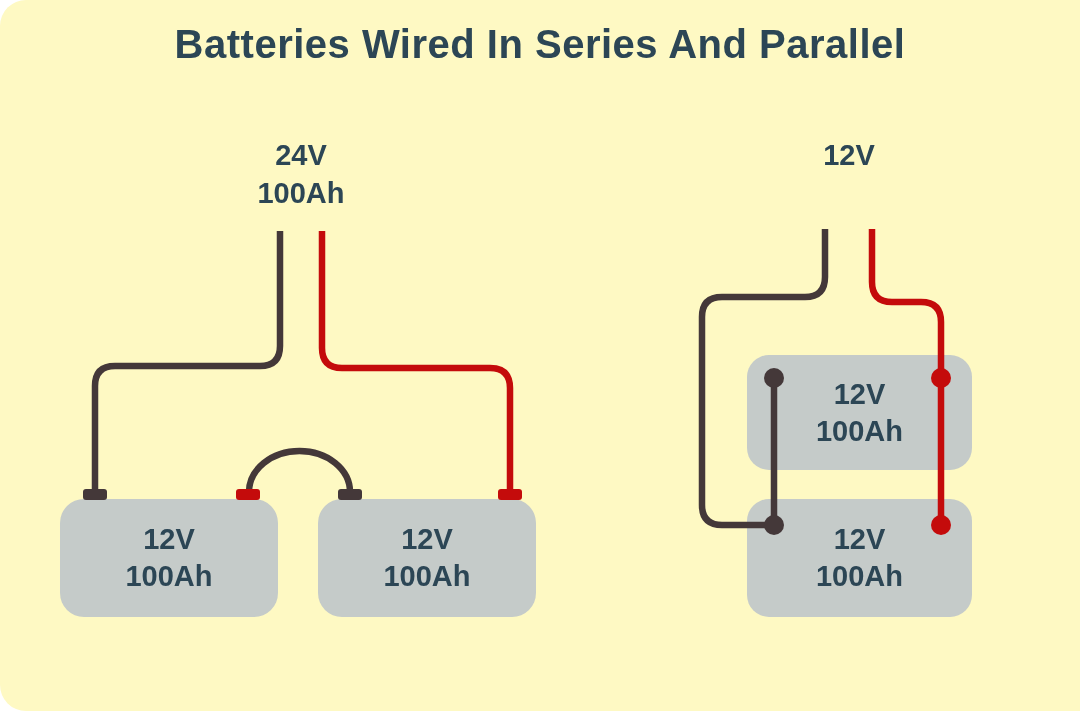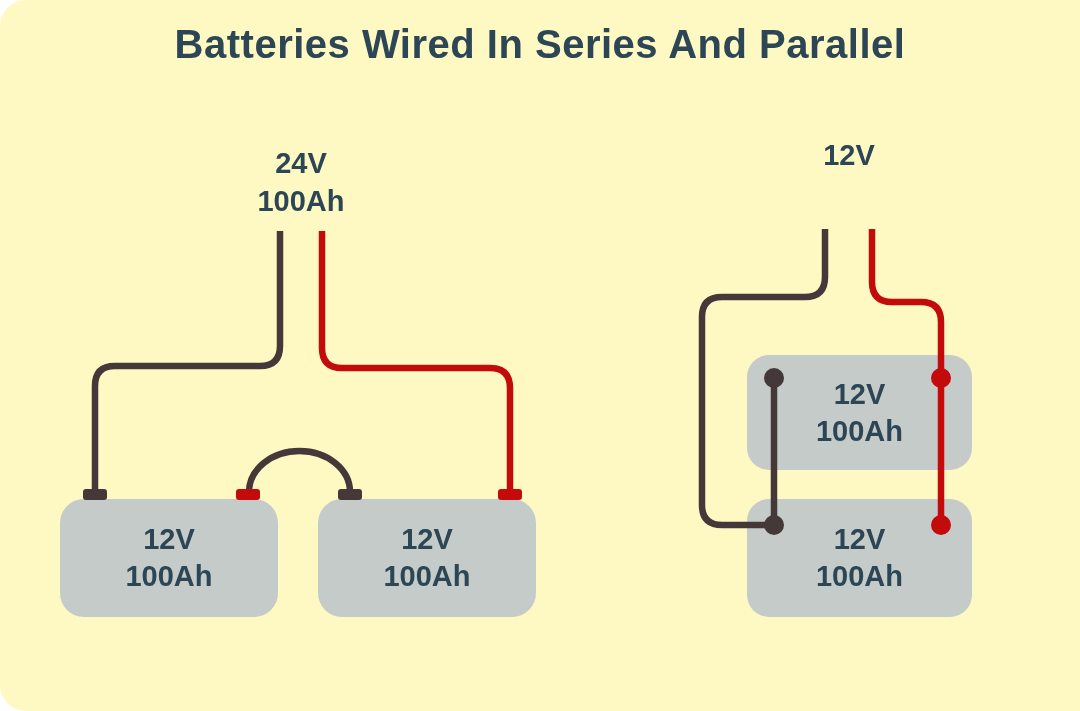--- a/index.html
+++ b/index.html
@@ -13,21 +13,21 @@
   .page-title{
     position:absolute; top:22px; left:0; width:1080px;
     text-align:center; font-size:40px; font-weight:bold;
     color:#2c4655; letter-spacing:0.5px;
   }
   .output-label{
     position:absolute; width:220px; text-align:center;
     font-size:29px; font-weight:bold; color:#2c4655; line-height:38px;
   }
   .output-label span{display:block;}
-  .label-series{left:191px; top:136px;margin-top:8px;}
+  .label-series{left:191px; top:136px;}
   .label-parallel{left:739px; top:136px;}
   .battery{
     position:absolute; background:#c5cbc9; border-radius:24px;
     display:flex; flex-direction:column; align-items:center; justify-content:center;
     font-size:29px; font-weight:bold; color:#2c4655; line-height:37px;
     z-index:1; text-align:center;
   }
   .battery span{display:block;}
   .battery-s1{left:60px;  top:499px; width:218px; height:118px;}
   .battery-s2{left:318px; top:499px; width:218px; height:118px;}

